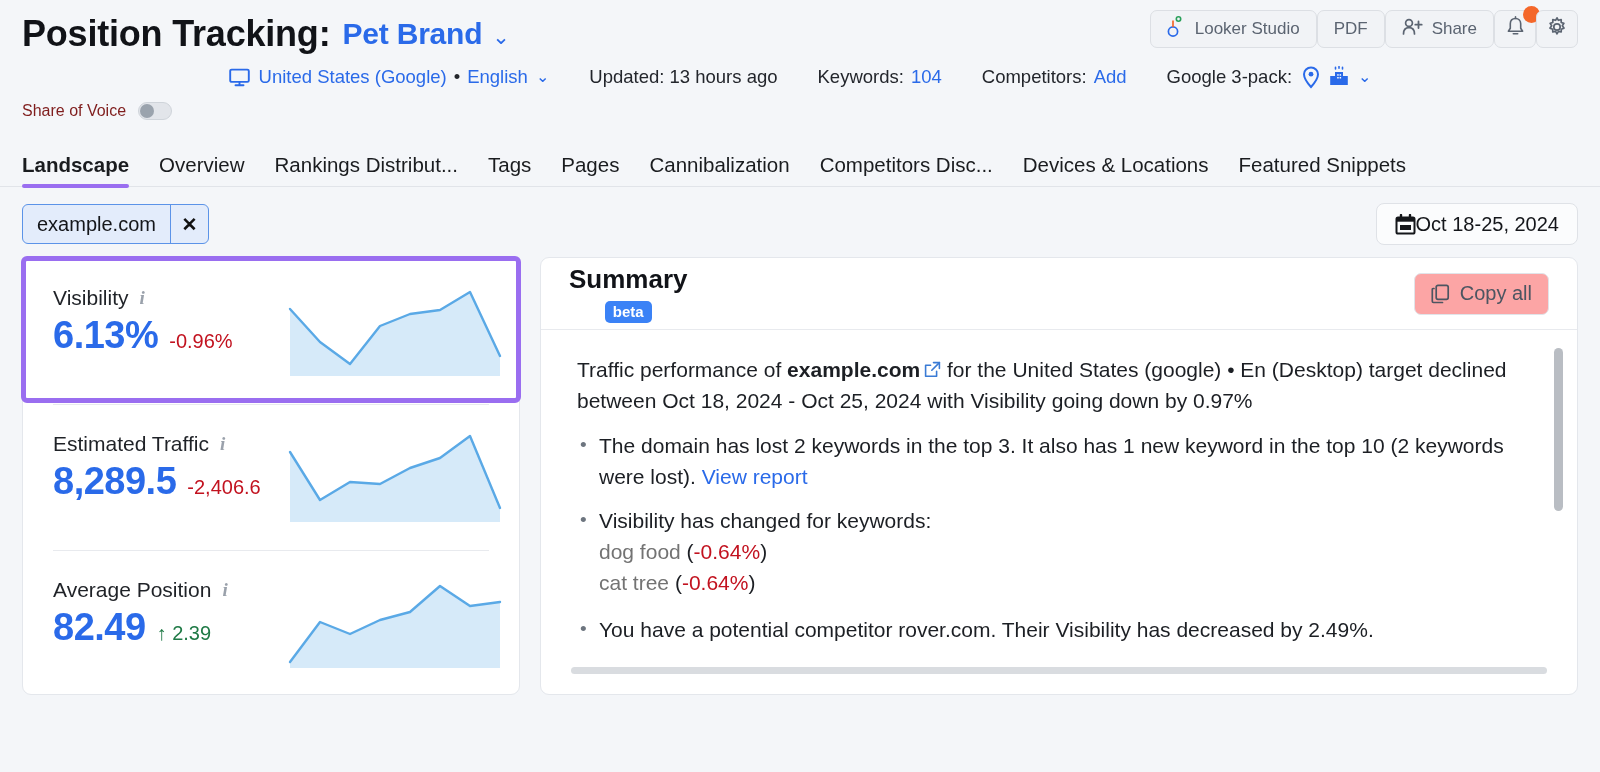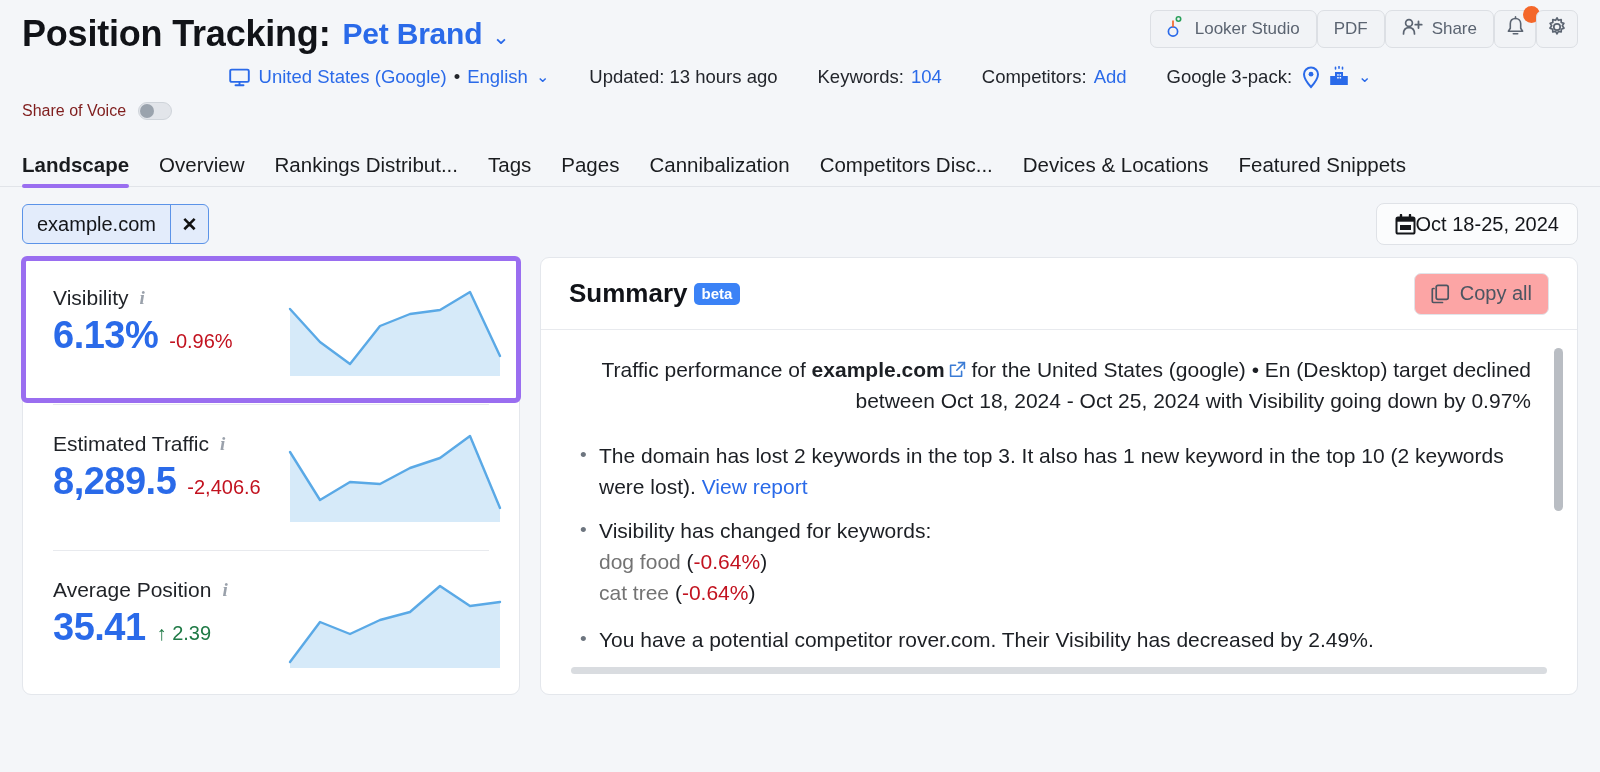--- a/index.html
+++ b/index.html
@@ -141,36 +141,36 @@
 
   
   .summary-card {
     flex: 1; background: #fff; border: 1px solid #e4e7ec; border-radius: 9px;
     height: 438px; display: flex; flex-direction: column; overflow: hidden;
   }
   .summary-head {
     height: 72px; display: flex; align-items: center; justify-content: space-between;
     padding: 0 28px; border-bottom: 1px solid #e8eaee;
   }
-  .summary-title-wrap { display: flex; align-items: center; gap: 6px; }
+  .summary-title-wrap { display: flex; align-items: center; gap: 6px; flex-direction: column; }
   .summary-title { font-size: 26px; font-weight: 700; color: #111318; }
   .beta-badge {
     background: #3b82f6; color: #fff; font-size: 15px; font-weight: 700;
     border-radius: 5px; padding: 3px 8px 4px 8px; line-height: 1;
   }
   .copy-btn {
     display: flex; align-items: center; gap: 10px; height: 42px; padding: 0 16px;
     background: #fca5a5; border: 1px solid #e1e4e9; border-radius: 7px;
     font-size: 20px; color: #4c5561; cursor: pointer;
   }
   .summary-body {
     flex: 1; padding: 24px 46px 0 36px; position: relative; overflow: hidden;
     font-size: 21px; line-height: 31px; color: #1c1f24;
   }
-  .summary-para { margin-bottom: 24px; text-align: right; }
+  .summary-para { margin-bottom: 14px; }
   .bold { font-weight: 700; }
   .ext-link-icon {
     display: inline-block; width: 17px; height: 17px; margin-left: 4px;
     position: relative; top: 1px;
   }
   ul.summary-list { list-style: none; }
   ul.summary-list li {
     position: relative; padding-left: 22px; margin-bottom: 13px;
   }
   ul.summary-list li::before {
@@ -376,21 +376,21 @@
         </div>
       </div>
 
       <div class="metric">
         <div class="metric-divider"></div>
         <div class="metric-head">
           <span class="metric-label">Average Position</span>
           <span class="info-i">i</span>
         </div>
         <div class="metric-value-row">
-          <span class="metric-value">35.41</span>
+          <span class="metric-value">82.49</span>
           <span class="metric-delta delta-up">↑ 2.39</span>
         </div>
         <div class="spark">
           <svg viewBox="0 0 215 100" preserveAspectRatio="none">
             <path d="M2,86 L32,46 L62,58 L92,44 L122,36 L152,10 L182,30 L212,26 L212,92 L2,92 Z" fill="#d6eaf9"></path>
             <path d="M2,86 L32,46 L62,58 L92,44 L122,36 L152,10 L182,30 L212,26" fill="none" stroke="#5aa9e6" stroke-width="2.4" stroke-linejoin="round" stroke-linecap="round"></path>
           </svg>
         </div>
       </div>
 

